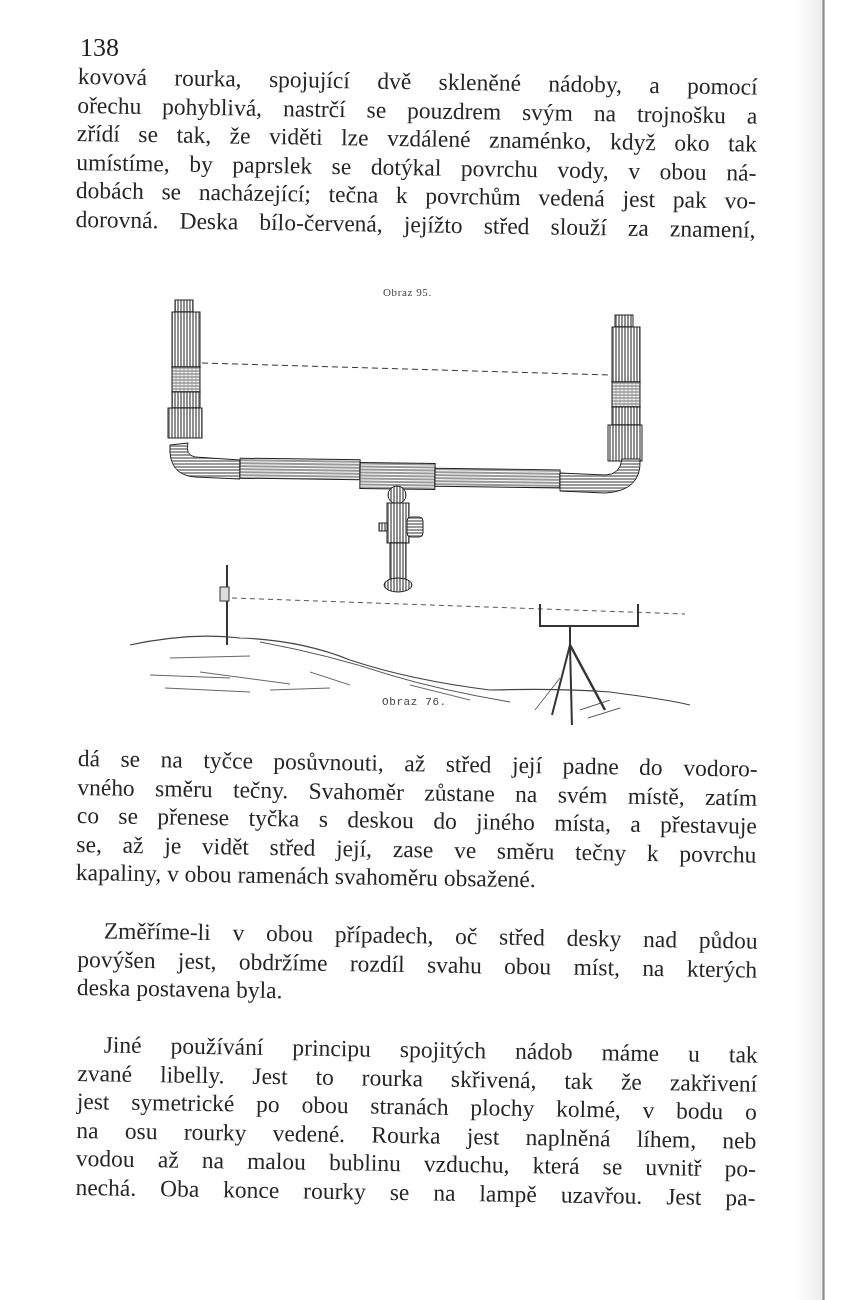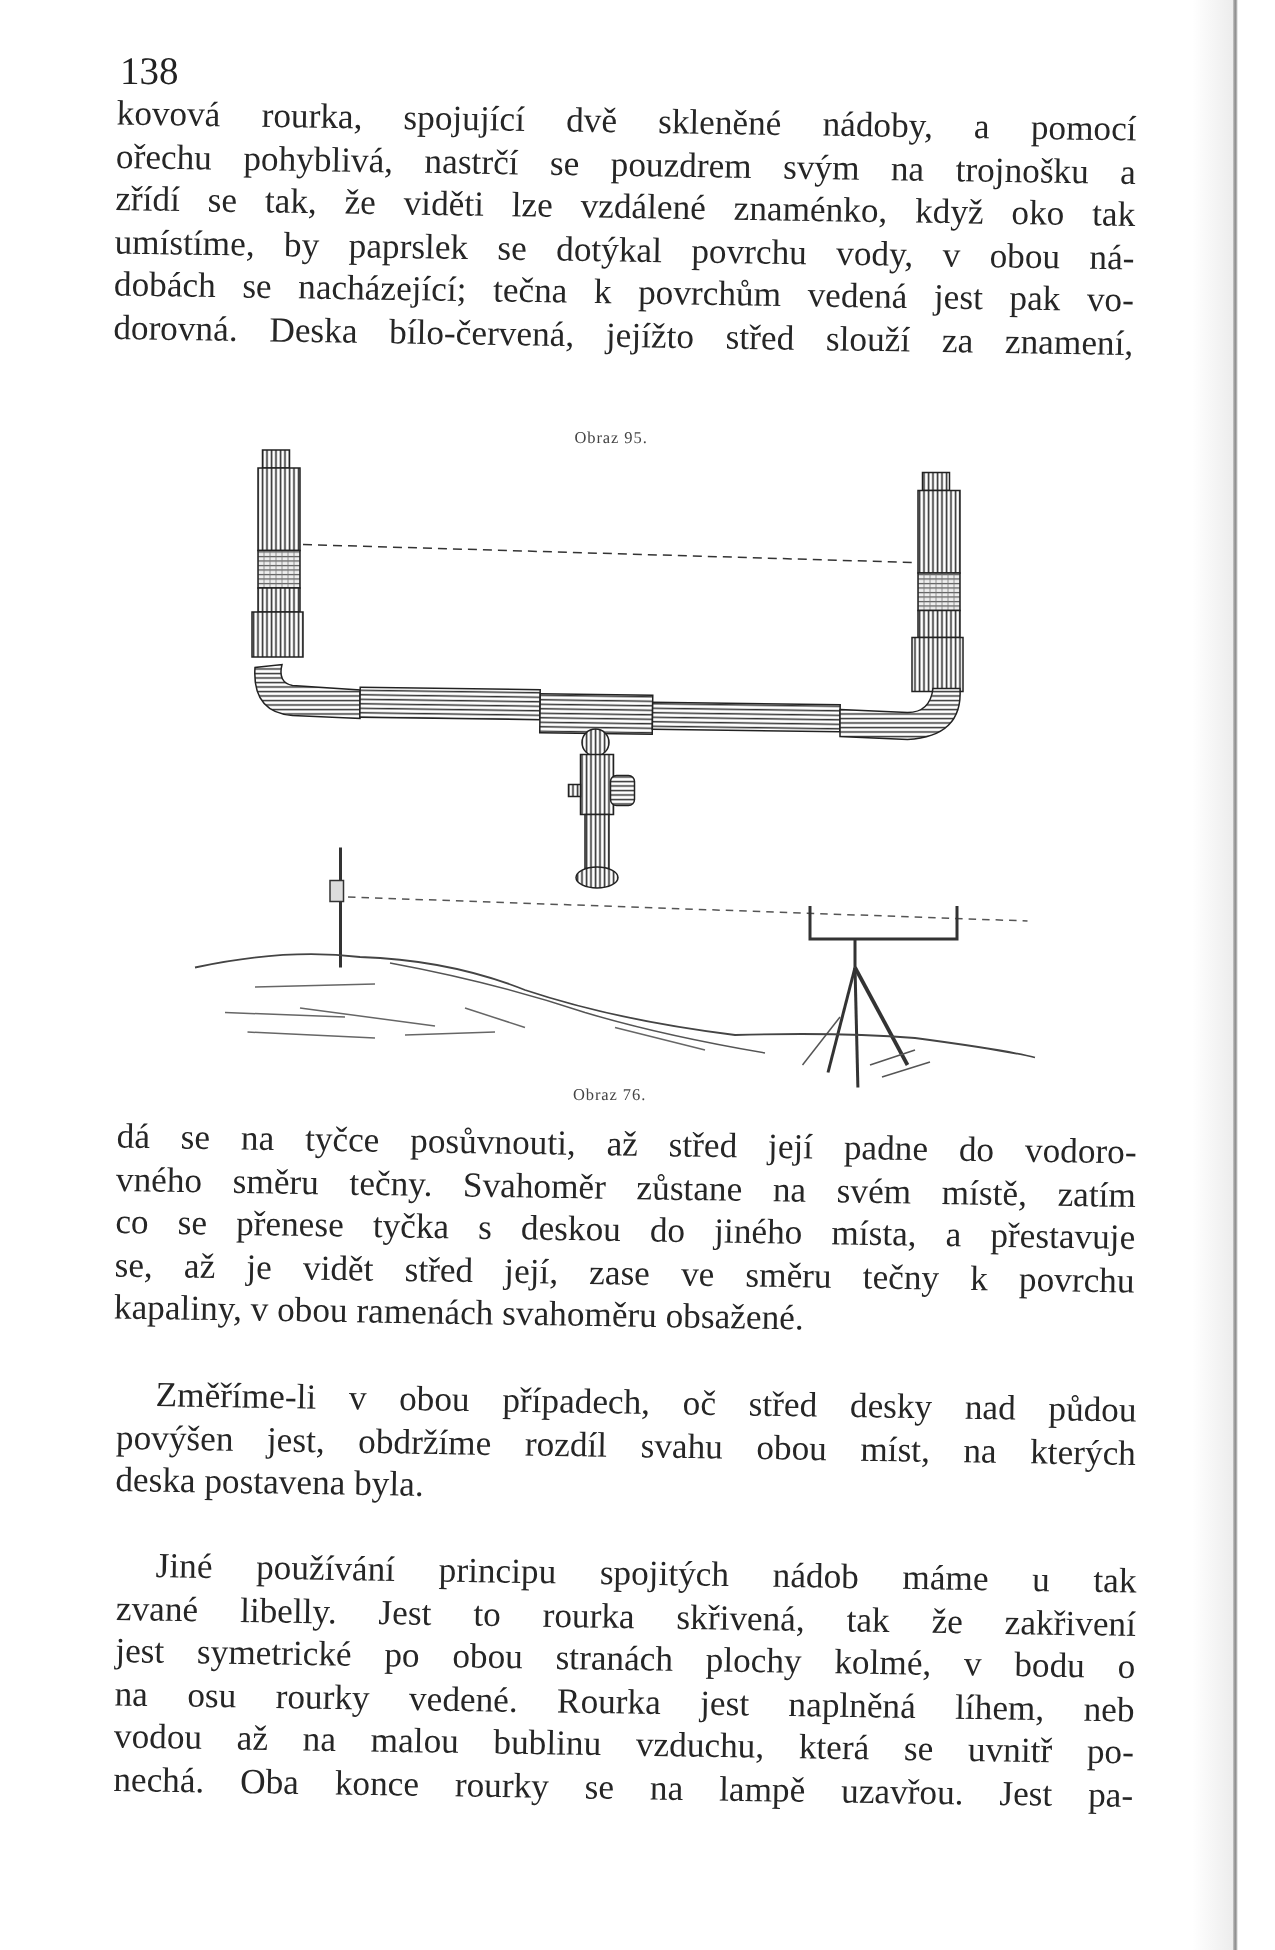--- a/index.html
+++ b/index.html
@@ -127,21 +127,21 @@
     <path d="M40 115 L120 118" stroke="#666" stroke-width="1"></path>
     <path d="M90 112 L180 124" stroke="#666" stroke-width="1"></path>
     <path d="M55 128 L140 132" stroke="#666" stroke-width="1"></path>
     <path d="M160 130 L220 128" stroke="#666" stroke-width="1"></path>
     <path d="M200 112 L240 125" stroke="#666" stroke-width="1"></path>
     <path d="M300 125 L360 140" stroke="#666" stroke-width="1"></path>
     <path d="M470 150 L500 140" stroke="#555" stroke-width="1"></path>
     <path d="M478 158 L510 148" stroke="#555" stroke-width="1"></path>
   </svg>
 </div>
-<div class="caption" style="left:382px; top:724px;">Obraz 76.</div>
+<div class="caption" style="left:382px; top:696px;font-family:Liberation Mono, monospace;">Obraz 76.</div>
 
 <div class="text-block" style="top:744px; transform: rotate(0.9deg); transform-origin: left top;">
   <span class="line">dá se na tyčce posůvnouti, až střed její padne do vodoro-</span>
   <span class="line">vného směru tečny. Svahoměr zůstane na svém místě, zatím</span>
   <span class="line">co se přenese tyčka s deskou do jiného místa, a přestavuje</span>
   <span class="line">se, až je vidět střed její, zase ve směru tečny k povrchu</span>
   <span class="line last">kapaliny, v obou ramenách svahoměru obsažené.</span>
 </div>
 
 <div class="text-block" style="top:916px; transform: rotate(0.9deg); transform-origin: left top;">

